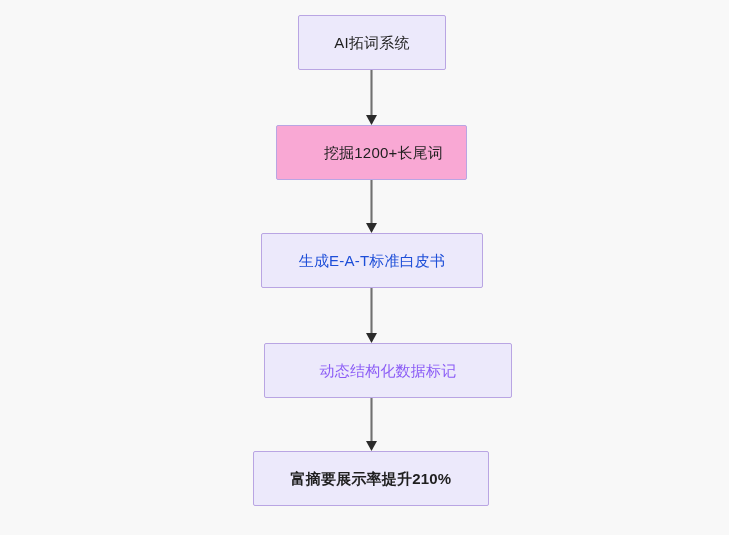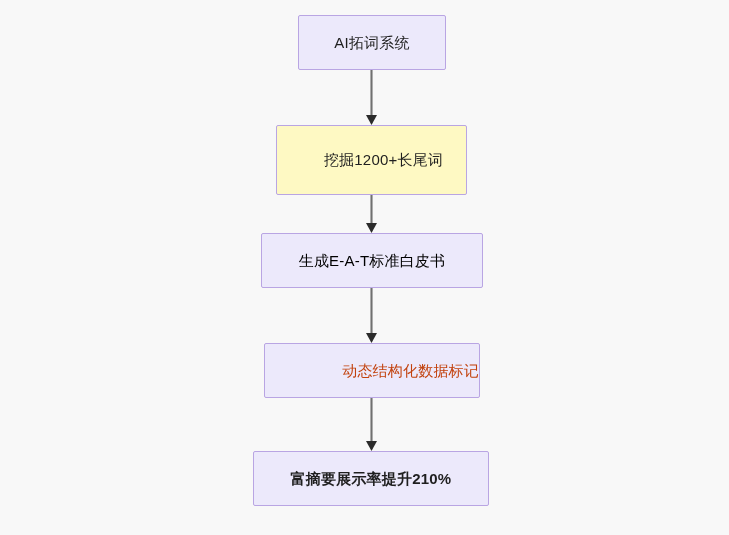--- a/index.html
+++ b/index.html
@@ -75,29 +75,29 @@
     </svg>
   <svg class="flow-connector" id="connector-3" xmlns="http://www.w3.org/2000/svg" width="15" height="53" viewBox="0 0 15 53" style="left: 363.5px; top: 398px;">
       <line x1="7.5" y1="0" x2="7.5" y2="45" class="connector-line" stroke="#707070"></line>
       <polygon points="2,43 13,43 7.5,53" class="connector-head" fill="#2b2b2b"></polygon>
     </svg>
 
   <div class="flow-node" id="node-box-0" style="left: 298px; top: 15px; width: 148px; height: 55px; background: rgb(236, 233, 251); border-color: rgb(185, 165, 227); color: rgb(31, 31, 31);">
     <span class="node-label">AI拓词系统</span>
   </div>
 
-  <div class="flow-node" id="node-box-1" style="left: 276px; top: 125px; width: 191px; height: 70px; background: #fef9c3; border-color: rgb(185, 165, 227); color: rgb(31, 31, 31); padding-left: 24px;">
+  <div class="flow-node" id="node-box-1" style="left: 276px; top: 125px; width: 191px; height: 55px; background: #f9a8d4; border-color: rgb(185, 165, 227); color: rgb(31, 31, 31); padding-left: 24px;">
     <span class="node-label">挖掘1200+长尾词</span>
   </div>
 
-  <div class="flow-node" id="node-box-2" style="left: 261px; top: 233px; width: 222px; height: 55px; background: rgb(236, 233, 251); border-color: rgb(185, 165, 227); color: #000000;">
+  <div class="flow-node" id="node-box-2" style="left: 261px; top: 233px; width: 222px; height: 55px; background: rgb(236, 233, 251); border-color: rgb(185, 165, 227); color: #1d4ed8;">
     <span class="node-label">生成E-A-T标准白皮书</span>
   </div>
 
-  <div class="flow-node" id="node-box-3" style="left: 264px; top: 343px; width: 216px; height: 55px; background: rgb(236, 233, 251); border-color: rgb(185, 165, 227); color: #c2410c; justify-content: flex-end;">
+  <div class="flow-node" id="node-box-3" style="left: 264px; top: 343px; width: 248px; height: 55px; background: rgb(236, 233, 251); border-color: rgb(185, 165, 227); color: #8b5cf6;">
     <span class="node-label">动态结构化数据标记</span>
   </div>
 
   <div class="flow-node" id="node-box-4" style="left: 253px; top: 451px; width: 236px; height: 55px; background: rgb(236, 233, 251); border-color: rgb(185, 165, 227); color: rgb(31, 31, 31); font-weight: bold;">
     <span class="node-label">富摘要展示率提升210%</span>
   </div>
 
 </div>
 
 </body></html>

